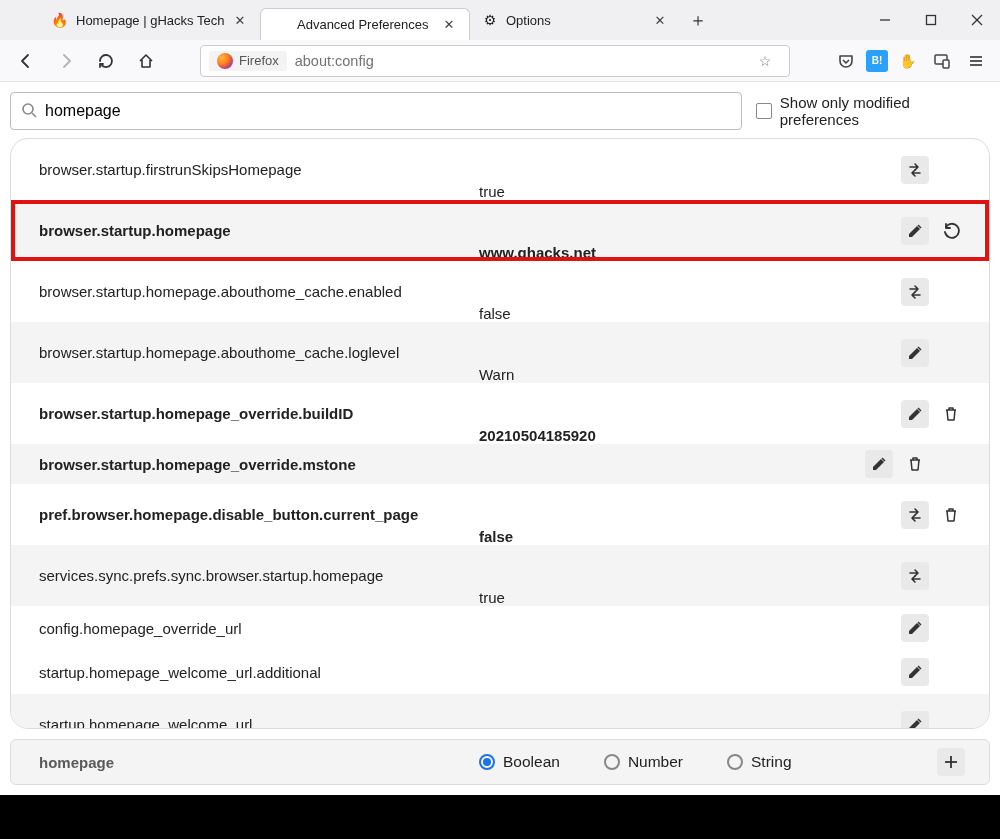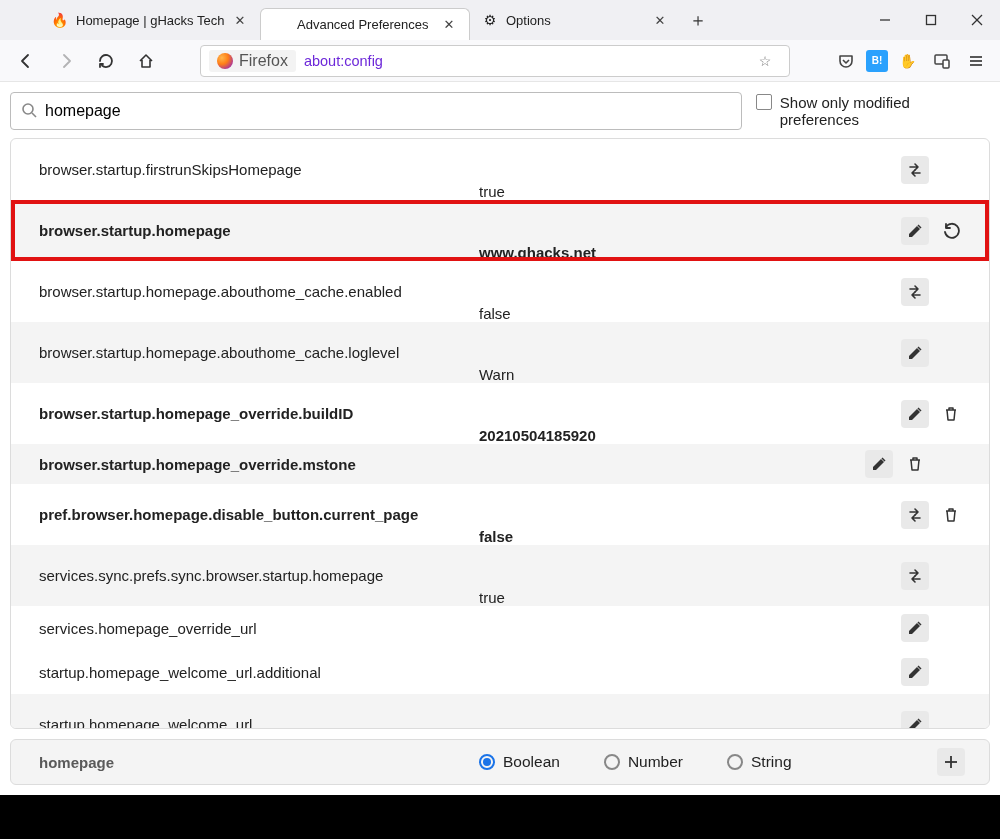--- a/index.html
+++ b/index.html
@@ -15,39 +15,39 @@
   .tab .label { flex: 1; white-space: nowrap; overflow: hidden; text-overflow: clip; font-size: 13px; }
   .tab .close { width: 16px; height: 16px; display: inline-flex; align-items: center; justify-content: center; color: #444; font-size: 13px; border-radius: 3px; }
   .newtab { width: 36px; display: flex; align-items: center; justify-content: center; color: #333; font-size: 18px; }
   .win-controls { margin-left: auto; display: flex; align-items: center; }
   .win-controls .wc { width: 46px; height: 40px; display: flex; align-items: center; justify-content: center; color: #333; }
 
   
   .toolbar { height: 42px; background: #f9f9fb; border-bottom: 1px solid #e6e6e6; display: flex; align-items: center; padding: 0 10px; gap: 8px; }
   .tb-btn { width: 32px; height: 32px; display: flex; align-items: center; justify-content: center; border-radius: 4px; color: #333; }
   .urlbar { flex: 1; max-width: 590px; height: 32px; border: 1px solid #ccc; border-radius: 4px; background: #fff; display: flex; align-items: center; padding: 0 8px; gap: 8px; margin-left: 30px; }
-  .urlbar .identity { display: flex; align-items: center; gap: 6px; font-size: 16px; color: #555; background: #f3f3f3; border-radius: 3px; padding: 2px 8px; }
+  .urlbar .identity { display: flex; align-items: center; gap: 6px; font-size: 13px; color: #555; background: #f3f3f3; border-radius: 3px; padding: 2px 8px; }
   .urlbar .ff-logo { width: 16px; height: 16px; border-radius: 50%; background: radial-gradient(circle at 30% 30%, #ffb64d, #ff7f17 40%, #9c27b0 85%); }
-  .urlbar .addr { flex: 1; font-size: 14.5px; color: #6d28d9; outline: none; border: none; background: transparent; }
+  .urlbar .addr { flex: 1; font-size: 14.5px; color: #737373; outline: none; border: none; background: transparent; }
   .urlbar .star { color: #777; }
   .tb-right { display: flex; align-items: center; gap: 6px; margin-left: auto; }
   .tb-right .ext { width: 28px; height: 28px; display: flex; align-items: center; justify-content: center; border-radius: 4px; }
   .ext.blue { background: #2aa1fd; color: #fff; font-weight: bold; font-size: 10px; border-radius: 3px; width: 22px; height: 22px; }
 
   
   .content { flex: 1; padding: 10px; display: flex; flex-direction: column; gap: 8px; overflow: hidden; }
   .filter-row { display: flex; align-items: center; gap: 14px; }
   .search-box { flex: 0 0 732px; height: 38px; border: 1px solid #bcbcbc; border-radius: 4px; display: flex; align-items: center; padding: 0 10px; gap: 8px; }
   .search-box .search-icon { color: #888; }
   .search-box input { flex: 1; border: none; outline: none; font-size: 16px; }
-  .checkbox-row { display: flex; align-items: flex-start; gap: 8px; font-size: 15px; color: #222; }
+  .checkbox-row { display: flex; align-items: center; gap: 8px; font-size: 15px; color: #222; }
   .checkbox-row .cb { width: 16px; height: 16px; border: 1px solid #888; border-radius: 2px; }
 
   
-  .prefs { border: 1px solid #dcdcdc; border-radius: 6px; overflow: hidden; }
+  .prefs { border: 1px solid #dcdcdc; border-radius: 18px; overflow: hidden; }
   .row { display: grid; grid-template-columns: 440px 1fr 36px 36px; align-items: center; min-height: 40px; padding: 0 24px 0 28px; font-size: 15px; color: #222; }
   .row.alt { background: #f4f4f4; }
   .row .name { white-space: nowrap; }
   .row .value { white-space: nowrap; margin-top: 44px; }
   .row.bold .name, .row.bold .value { font-weight: 700; }
   .icon-btn { width: 28px; height: 28px; display: inline-flex; align-items: center; justify-content: center; border-radius: 4px; background: #e9e9e9; color: #333; justify-self: end; }
   .icon-plain { width: 28px; height: 28px; display: inline-flex; align-items: center; justify-content: center; color: #333; justify-self: end; }
   .row.highlight-box { outline: 4px solid #e11212; outline-offset: -4px; }
 
   
@@ -272,21 +272,21 @@
         <span class="value">true</span>
         <span class="icon-btn">
           <svg width="18" height="18">
             <path d="M4 6 L12 6 M12 6 L9 3 M12 6 L9 9" fill="none" stroke="#333" stroke-width="1.6" stroke-linecap="round" stroke-linejoin="round"></path>
             <path d="M14 12 L6 12 M6 12 L9 9 M6 12 L9 15" fill="none" stroke="#333" stroke-width="1.6" stroke-linecap="round" stroke-linejoin="round"></path>
           </svg>
         </span>
         <span></span>
       </div>
       <div class="row">
-        <span class="name">services.homepage_override_url</span>
+        <span class="name">config.homepage_override_url</span>
         <span class="value"></span>
         <span class="icon-btn">
           <svg width="16" height="16">
             <path d="M2 14 L2 11 L10 3 L13 6 L5 14 Z" fill="#333"></path>
             <path d="M11 2 L14 5" stroke="#333" stroke-width="1.5"></path>
           </svg>
         </span>
         <span></span>
       </div>
       <div class="row">

